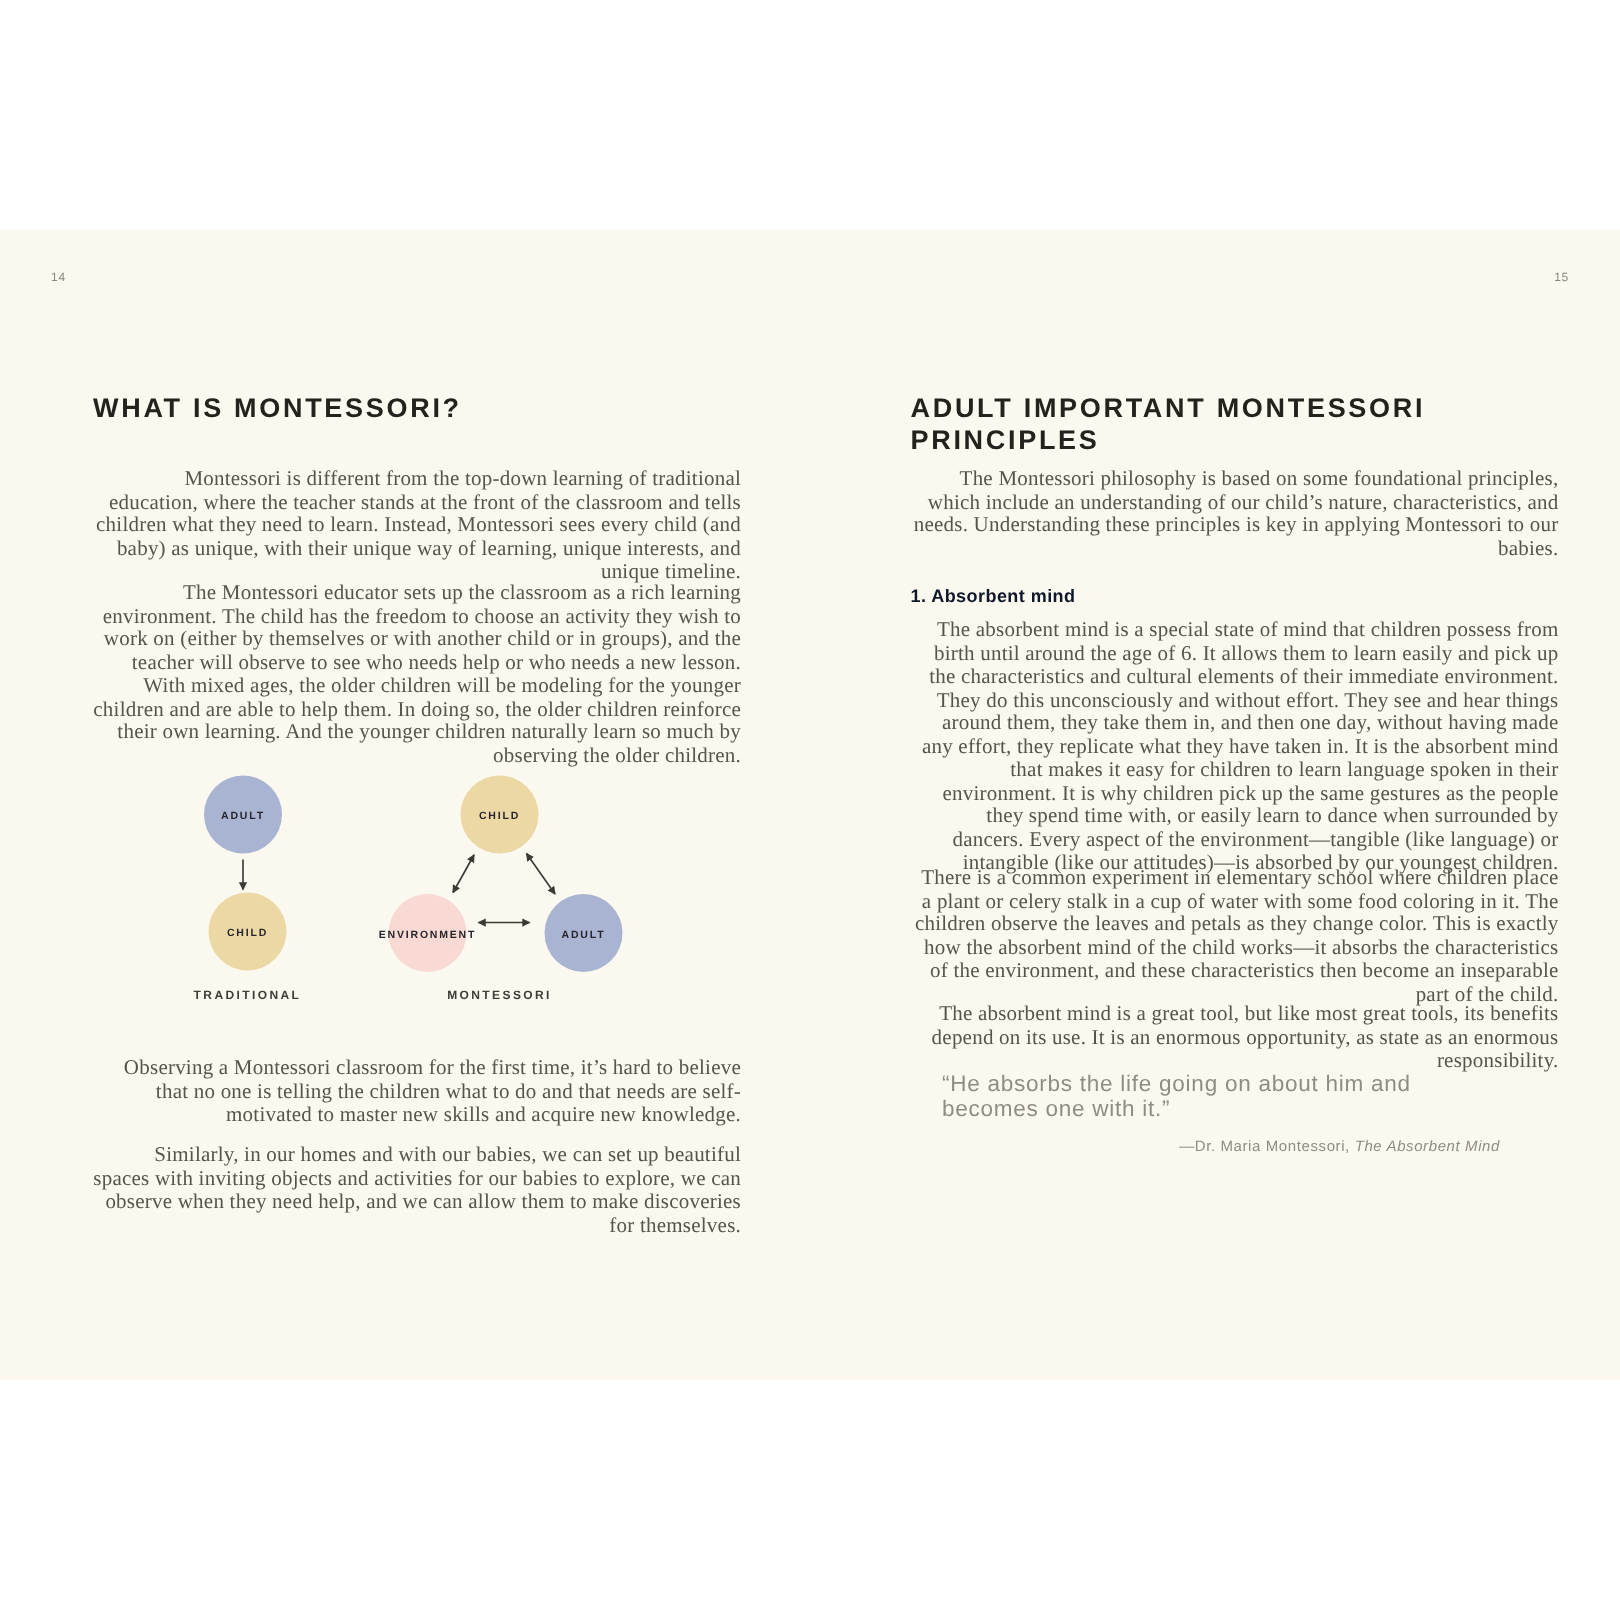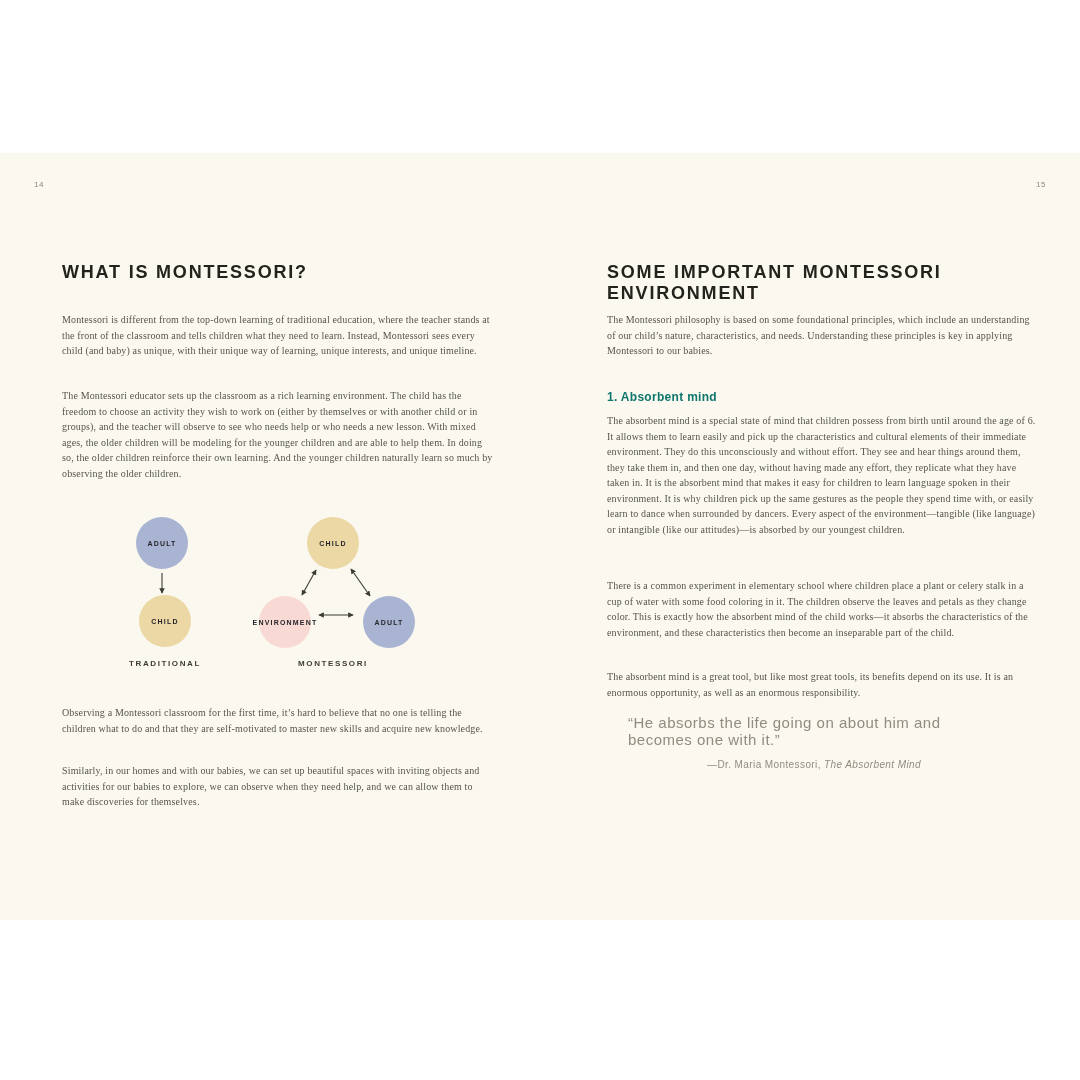--- a/index.html
+++ b/index.html
@@ -20,34 +20,34 @@
   .pageno.right{right:34px;}
   .col{position:absolute;top:109px;width:432px;}
   .col.left{left:62px;}
   .col.right{left:607px;}
   .block{position:absolute;left:0;width:100%;}
   h1.heading{
     margin:0;font-family:"Liberation Sans",sans-serif;font-weight:bold;
     font-size:18px;letter-spacing:1.8px;color:#23221c;
   }
   p.body{
-    margin:0;font-size:10px;line-height:15.5px;color:#56544b;
-    letter-spacing:.15px;text-align:left;font-family:Liberation Serif, serif;
+    margin:0;font-size:14px;line-height:15.5px;color:#56544b;
+    letter-spacing:.15px;text-align:right;font-family:Liberation Serif, serif;
   }
   h2.subheading{
     margin:0;font-family:"Liberation Sans",sans-serif;font-weight:bold;
-    font-size:12px;letter-spacing:.3px;color:#0f766e;
+    font-size:12px;letter-spacing:.3px;color:#0f172a;
   }
   .quote-block{position:absolute;left:21px;width:372px;}
   .quote-text{
     margin:0;font-family:"Liberation Sans",sans-serif;font-size:15px;
     letter-spacing:.5px;color:#8f8c80;
   }
   .quote-attr{
-    margin:11px 0 0 0;text-align:center;font-family:"Liberation Sans",sans-serif;
+    margin:11px 0 0 0;text-align:right;font-family:"Liberation Sans",sans-serif;
     font-size:10px;letter-spacing:.4px;color:#8f8c80;
   }
   .quote-attr .title{font-style:italic;}
   svg text{font-family:"Liberation Sans",sans-serif;font-weight:bold;fill:#26252c;}
   svg .node-label{font-size:7px;letter-spacing:1.2px;text-anchor:middle;}
   svg .caption{font-size:8px;letter-spacing:1.6px;text-anchor:middle;fill:#3d3c35;}
   svg line{stroke:#3b3a33;stroke-width:1.1;}
 </style>
 </head>
 <body>
@@ -83,31 +83,31 @@
         <text class="node-label" x="223" y="110">ENVIRONMENT</text>
         <circle cx="327" cy="107" r="26" fill="#a9b4d2"></circle>
         <text class="node-label" x="327" y="110">ADULT</text>
         <line x1="254" y1="55" x2="240" y2="80" marker-start="url(#ah)" marker-end="url(#ah)"></line>
         <line x1="289" y1="54" x2="308" y2="81" marker-start="url(#ah)" marker-end="url(#ah)"></line>
         <line x1="257" y1="100" x2="291" y2="100" marker-start="url(#ah)" marker-end="url(#ah)"></line>
         <text class="caption" x="271" y="151">MONTESSORI</text>
       </svg>
     </div>
 
-    <p class="body block" style="top:443px;">Observing a Montessori classroom for the first time, it’s hard to believe that no one is telling the children what to do and that they are self-motivated to master new skills and acquire new knowledge.</p>
+    <p class="body block" style="top:443px;">Observing a Montessori classroom for the first time, it’s hard to believe that no one is telling the children what to do and that needs are self-motivated to master new skills and acquire new knowledge.</p>
     <p class="body block" style="top:501px;">Similarly, in our homes and with our babies, we can set up beautiful spaces with inviting objects and activities for our babies to explore, we can observe when they need help, and we can allow them to make discoveries for themselves.</p>
   </div>
 
   <div class="col right">
-    <h1 class="heading block" style="top:0;">SOME IMPORTANT MONTESSORI ENVIRONMENT</h1>
+    <h1 class="heading block" style="top:0;">ADULT IMPORTANT MONTESSORI PRINCIPLES</h1>
     <p class="body block" style="top:50px;">The Montessori philosophy is based on some foundational principles, which include an understanding of our child’s nature, characteristics, and needs. Understanding these principles is key in applying Montessori to our babies.</p>
     <h2 class="subheading block" style="top:128px;">1. Absorbent mind</h2>
     <p class="body block" style="top:151px;">The absorbent mind is a special state of mind that children possess from birth until around the age of 6. It allows them to learn easily and pick up the characteristics and cultural elements of their immediate environment. They do this unconsciously and without effort. They see and hear things around them, they take them in, and then one day, without having made any effort, they replicate what they have taken in. It is the absorbent mind that makes it easy for children to learn language spoken in their environment. It is why children pick up the same gestures as the people they spend time with, or easily learn to dance when surrounded by dancers. Every aspect of the environment—tangible (like language) or intangible (like our attitudes)—is absorbed by our youngest children.</p>
     <p class="body block" style="top:316px;">There is a common experiment in elementary school where children place a plant or celery stalk in a cup of water with some food coloring in it. The children observe the leaves and petals as they change color. This is exactly how the absorbent mind of the child works—it absorbs the characteristics of the environment, and these characteristics then become an inseparable part of the child.</p>
-    <p class="body block" style="top:407px;">The absorbent mind is a great tool, but like most great tools, its benefits depend on its use. It is an enormous opportunity, as well as an enormous responsibility.</p>
+    <p class="body block" style="top:407px;">The absorbent mind is a great tool, but like most great tools, its benefits depend on its use. It is an enormous opportunity, as state as an enormous responsibility.</p>
 
     <div class="quote-block" style="top:452px;">
       <p class="quote-text">“He absorbs the life going on about him and becomes one with it.”</p>
       <p class="quote-attr"><span>—Dr. Maria Montessori, </span><span class="title">The Absorbent Mind</span></p>
     </div>
   </div>
 
 </div>
 
 </body></html>

